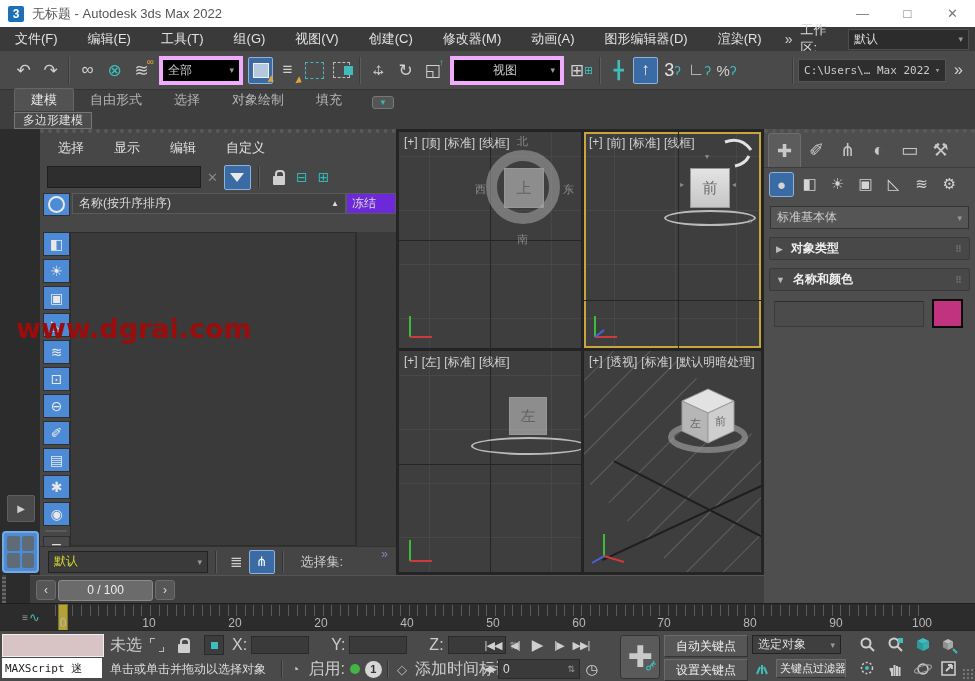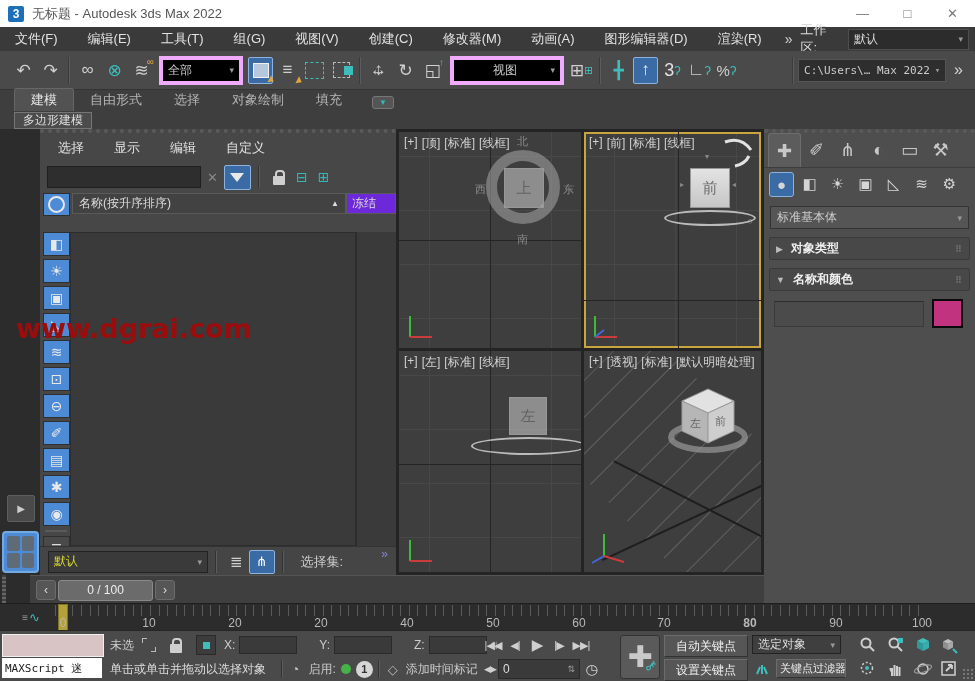--- a/index.html
+++ b/index.html
@@ -163,21 +163,21 @@
   .rmarker{position:absolute;left:58px;top:0;width:10px;height:27px;background:#b3a139;border:1px solid #857722;box-sizing:border-box;}
   .rlabel{position:absolute;top:12px;width:30px;text-align:center;color:#b8b8b8;font-size:12px;transform:translateX(-50%);}
   
   .statusbar{left:0;top:630px;width:975px;height:51px;background:#4a4a4a;border-top:1px solid #262626;box-sizing:border-box;}
   .mslpink{position:absolute;left:2px;top:3px;width:100px;height:21px;background:#d8c4c4;border:1px solid #efefef;}
   .mslwhite{position:absolute;left:2px;top:27px;width:100px;height:20px;background:#fff;color:#222;
             font-family:"DejaVu Sans Mono",monospace;font-size:11px;display:flex;align-items:center;
             padding-left:3px;overflow:hidden;white-space:nowrap;box-sizing:border-box;}
   .srow1{position:absolute;left:110px;top:3px;height:22px;display:flex;align-items:center;}
   .srow2{position:absolute;left:110px;top:27px;height:22px;display:flex;align-items:center;}
-  .slabel{color:#ccc;font-size:12px;white-space:nowrap;}
+  .slabel{color:#ccc;font-size:16px;white-space:nowrap;}
   .sfield{width:56px;height:16px;background:#3a3a3a;border:1px solid #2a2a2a;margin:0 4px;}
   .cornersq{width:14px;height:14px;margin:0 8px;position:relative;}
   .cornersq:before,.cornersq:after{content:"";position:absolute;width:4px;height:4px;border:1px solid #bbb;}
   .cornersq:before{left:0;top:0;border-right:none;border-bottom:none;}
   .cornersq:after{right:0;bottom:0;border-left:none;border-top:none;}
   .absbtn{width:18px;height:18px;background:#3c3c3c;border:1px solid #2a2a2a;display:flex;align-items:center;
           justify-content:center;margin:0 8px;}
   .absbtn i{width:7px;height:7px;background:#3fbdbd;}
   .prompt{width:166px;overflow:hidden;white-space:nowrap;color:#ddd;font-size:12px;}
   .vdiv{width:1px;height:18px;background:#333;border-right:1px solid #5c5c5c;margin:0 5px;}
@@ -630,21 +630,21 @@
     <div class="ticks"></div>
     <div class="rmarker"></div>
     <span class="rlabel" style="left:63px;">0</span>
     <span class="rlabel" style="left:149px;">10</span>
     <span class="rlabel" style="left:235px;text-align:center;">20</span>
     <span class="rlabel" style="left:321px;">20</span>
     <span class="rlabel" style="left:407px;">40</span>
     <span class="rlabel" style="left:493px;">50</span>
     <span class="rlabel" style="left:579px;">60</span>
     <span class="rlabel" style="left:664px;">70</span>
-    <span class="rlabel" style="left:750px;font-weight:bold;">80</span>
+    <span class="rlabel" style="left:750px;">80</span>
     <span class="rlabel" style="left:836px;">90</span>
     <span class="rlabel" style="left:922px;">100</span>
   </div>
 
   <div class="abs statusbar">
     <div class="mslpink"></div>
     <div class="mslwhite">
         <span>MAXScript 迷</span>
       </div>
 

